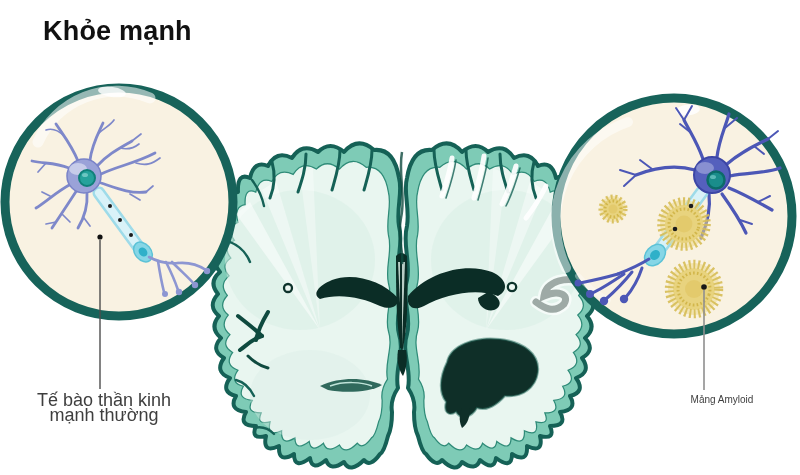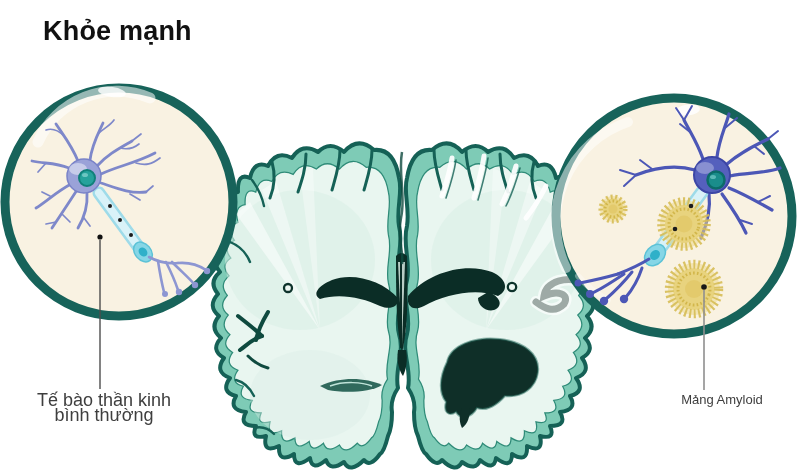--- a/index.html
+++ b/index.html
@@ -13,21 +13,21 @@
     position:absolute;font-weight:700;font-size:27px;letter-spacing:.2px;
     color:var(--title_text,#111);white-space:nowrap;
   }
   .title-left{left:43px;top:16px;}
   .title-right{left:589px;top:18px;}
   .callout{
     position:absolute;font-size:18px;line-height:15px;text-align:center;
     color:var(--label_text,#3e3e3e);white-space:nowrap;
   }
   .callout-left{left:104px;top:393px;transform:translateX(-50%);}
-  .callout-right{left:712px;top:392px;transform:translateX(-50%);font-size:13px;padding-left:20px;}
+  .callout-right{left:712px;top:392px;transform:translateX(-50%);font-size:10px;padding-left:20px;}
 </style>
 </head>
 <body>
 
 <div class="canvas">
 
 <svg width="800" height="475" viewBox="0 0 800 475">
 
   <g>
     <defs>
@@ -270,17 +270,17 @@
       <circle cx="704" cy="287" r="2.8" fill="#161616"></circle>
       <path d="M704,290 L704,390" style="stroke:var(--pointer_line,#8f8f8f)" stroke-width="1.6"></path>
     </g>
   </g>
 </svg>
 
 <div class="title title-left">Khỏe mạnh</div>
 
 <div class="callout callout-left">
   <div>Tế bào thần kinh</div>
-  <div>bình thường</div>
+  <div>mạnh thường</div>
 </div>
 <div class="callout callout-right">Mảng Amyloid</div>
 
 </div>
 
 </body></html>

